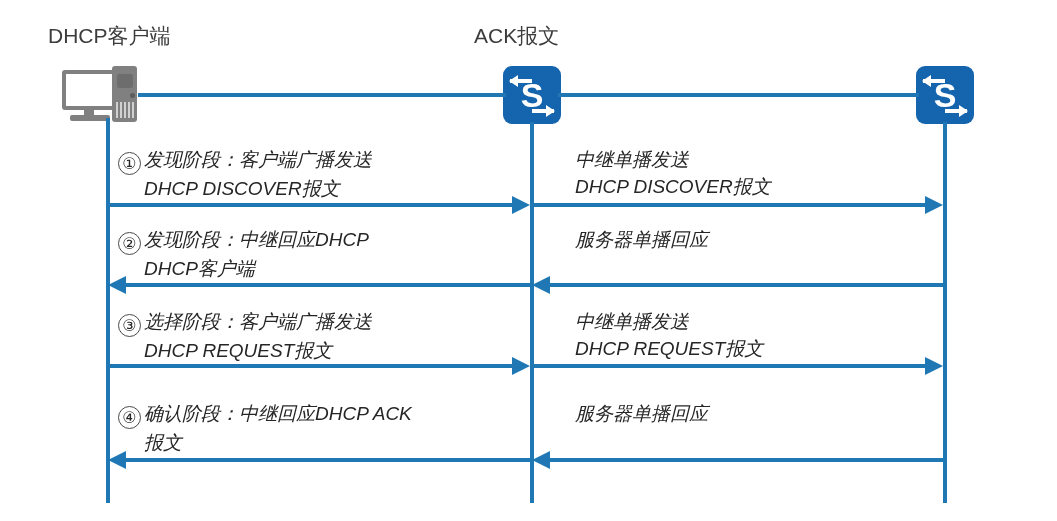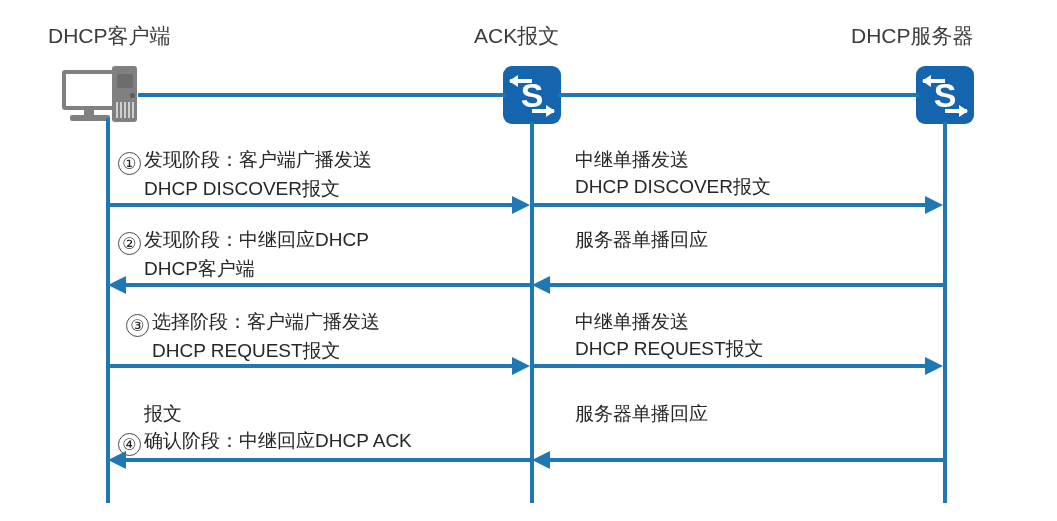--- a/index.html
+++ b/index.html
@@ -147,20 +147,21 @@
     border-right: 18px solid #1f77b4;
   }
 
   
   .msg-label {
     position: absolute;
     font-size: 19px;
     color: #262626;
     line-height: 27px;
     white-space: nowrap;
+    font-style: italic;
   }
   .msg-label .line { display: block; }
   .circ-num {
     display: inline-block;
     width: 23px; height: 23px;
     border: 1.6px solid #4a4a4a;
     border-radius: 50%;
     text-align: center;
     line-height: 21px;
     font-size: 16px;
@@ -171,21 +172,20 @@
   }
   .indent { padding-left: 26px; display: block; }
 </style>
 </head>
 <body>
 
 <div id="canvas">
 
   <div class="col-title" id="title-client">DHCP客户端</div>
   <div class="col-title" id="title-relay">ACK报文</div>
-  <div class="col-title" id="title-server">DHCP服务器</div>
 
   <div class="node" id="icon-client">
     <div class="pc-monitor"></div>
     <div class="pc-neck"></div>
     <div class="pc-base"></div>
     <div class="pc-tower"></div>
     <div class="pc-tower-bay"></div>
     <div class="pc-tower-dot"></div>
     <div class="pc-vents"></div>
   </div>
@@ -227,36 +227,36 @@
     <span class="line indent">DHCP客户端</span>
   </div>
   <div class="msg-label" style="left:575px; top:226px;">
     <span class="line">服务器单播回应</span>
   </div>
   <div class="msg-line" style="left:126px; top:283px; width:406px;"></div>
   <div class="arrowhead left" style="left:108px; top:276px;"></div>
   <div class="msg-line" style="left:550px; top:283px; width:395px;"></div>
   <div class="arrowhead left" style="left:532px; top:276px;"></div>
 
-  <div class="msg-label" style="left:118px; top:308px;margin-left:8px;">
+  <div class="msg-label" style="left:118px; top:308px;">
     <span class="line"><span class="circ-num">③</span><span>选择阶段：客户端广播发送</span></span>
     <span class="line indent">DHCP REQUEST报文</span>
   </div>
   <div class="msg-label" style="left:575px; top:308px;">
     <span class="line">中继单播发送</span>
     <span class="line">DHCP REQUEST报文</span>
   </div>
   <div class="msg-line" style="left:108px; top:364px; width:404px;"></div>
   <div class="arrowhead right" style="left:512px; top:357px;"></div>
   <div class="msg-line" style="left:532px; top:364px; width:393px;"></div>
   <div class="arrowhead right" style="left:925px; top:357px;"></div>
 
   <div class="msg-label" style="left:118px; top:400px;">
+    <span class="line"><span class="circ-num">④</span><span>确认阶段：中继回应DHCP ACK</span></span>
     <span class="line indent">报文</span>
-    <span class="line"><span class="circ-num">④</span><span>确认阶段：中继回应DHCP ACK</span></span>
   </div>
   <div class="msg-label" style="left:575px; top:400px;">
     <span class="line">服务器单播回应</span>
   </div>
   <div class="msg-line" style="left:126px; top:458px; width:406px;"></div>
   <div class="arrowhead left" style="left:108px; top:451px;"></div>
   <div class="msg-line" style="left:550px; top:458px; width:395px;"></div>
   <div class="arrowhead left" style="left:532px; top:451px;"></div>
 
 </div>

